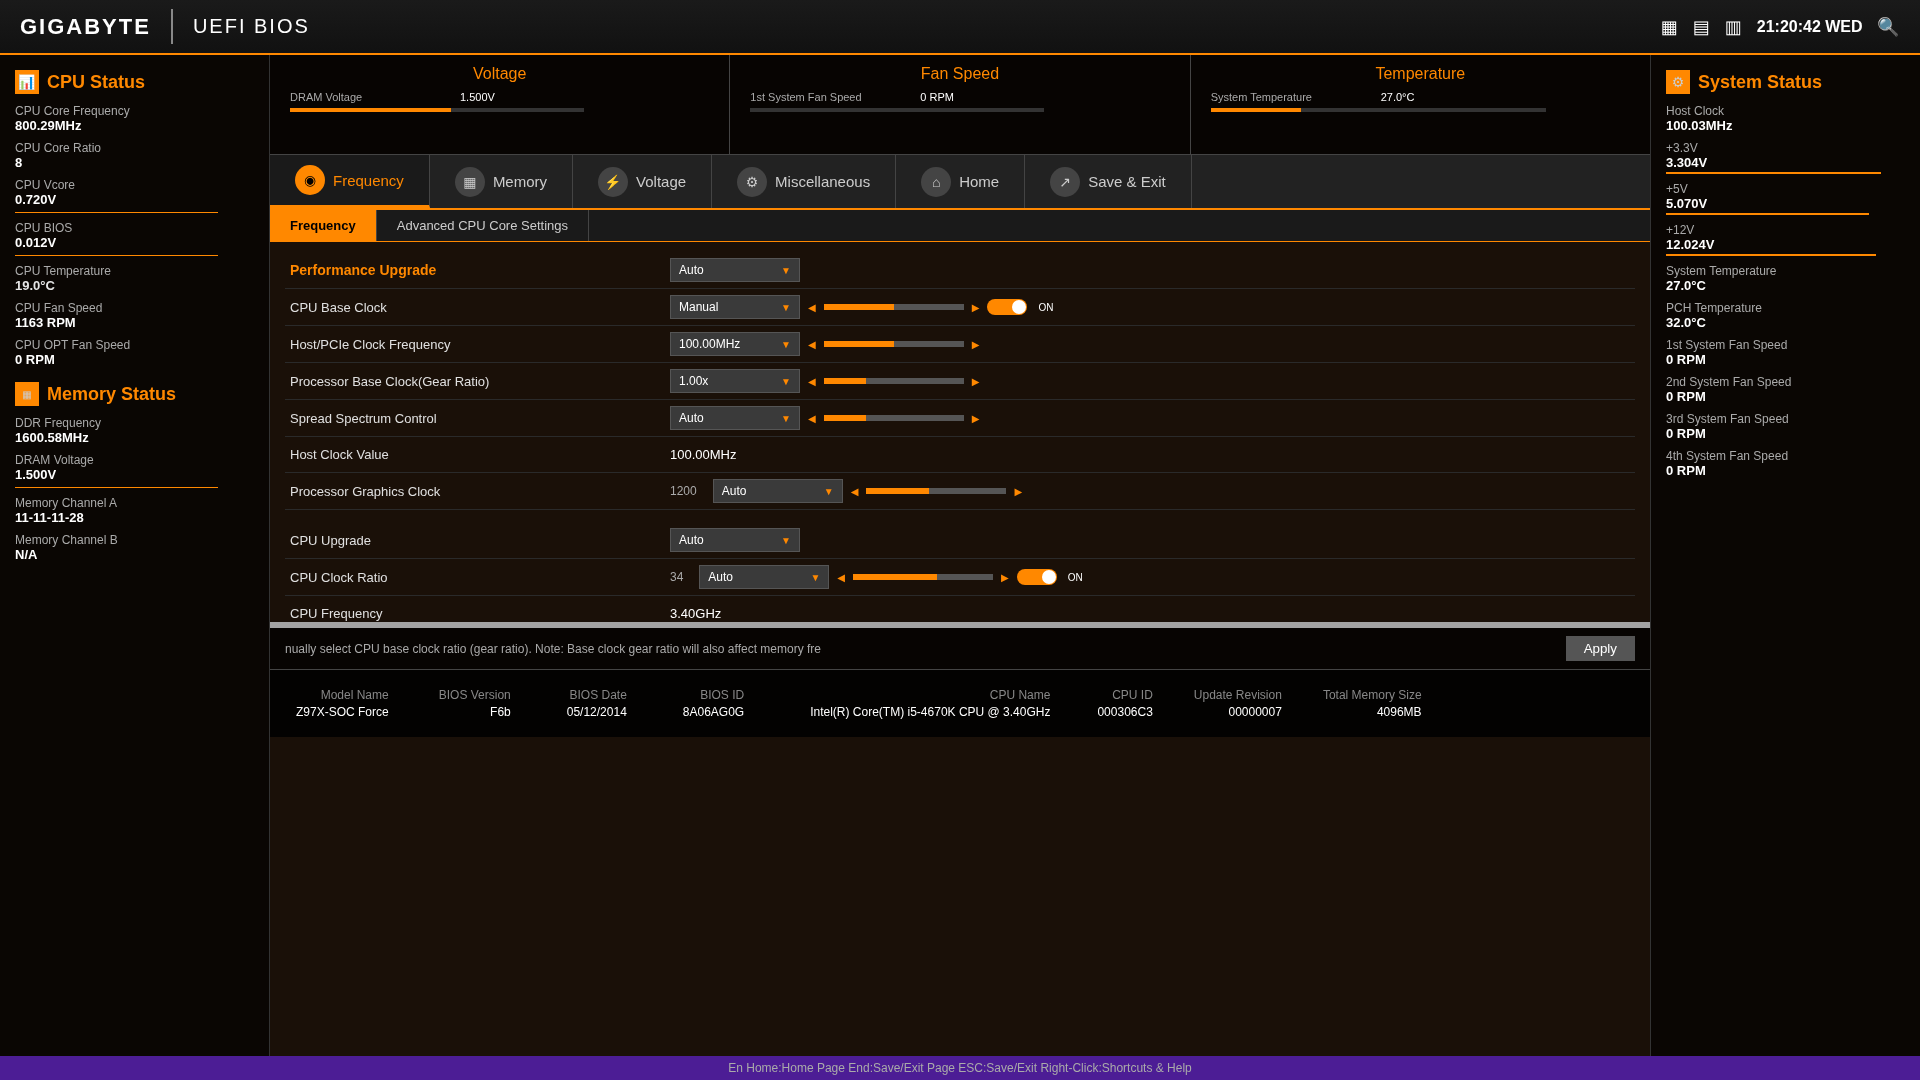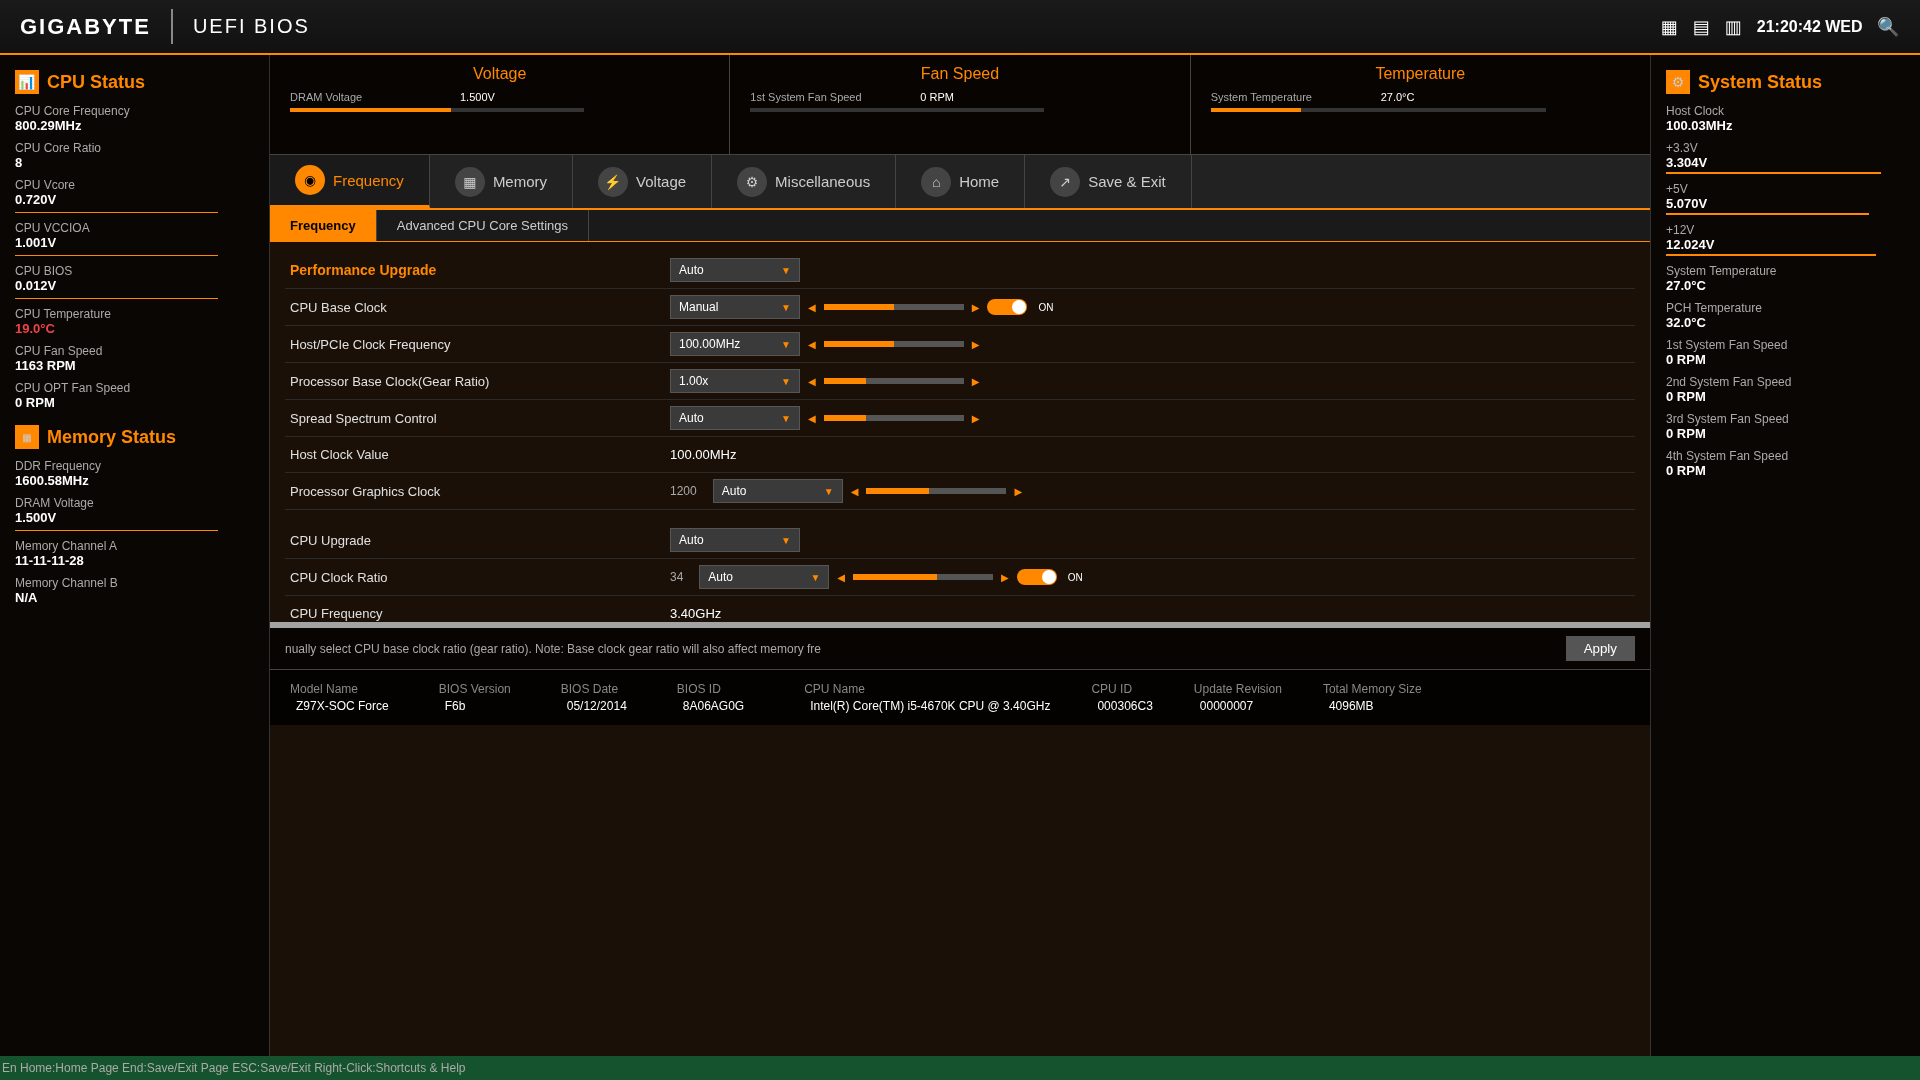--- a/index.html
+++ b/index.html
@@ -294,49 +294,51 @@
     }
     .value-number {
       color: #aaa;
       font-size: 12px;
       margin-right: 8px;
     }
 
     
     .sysinfo-bar {
       background: rgba(0,0,0,0.85);
-      padding: 12px 20px;
+      padding: 18px 20px;
       display: flex;
       gap: 60px;
       border-top: 1px solid #444;
       font-size: 12px;
+      text-align: right;
     }
     .sysinfo-item { display: flex; flex-direction: column; gap: 3px; }
     .sysinfo-label { color: #888; }
     .sysinfo-value { color: #fff; margin-left: 6px; }
 
     
     .right-sidebar {
       width: 270px;
       background: rgba(0,0,0,0.6);
       padding: 15px;
       border-left: 1px solid #333;
       overflow: hidden;
     }
 
     
     .kb-bar {
       position: absolute;
       bottom: 0;
       left: 0;
       right: 0;
-      background: #14532d;
+      background: #4c1d95;
       padding: 5px 2px;
       color: #aaa;
       font-size: 12px;
+      text-align: center;
     }
 
     .divider-line {
       height: 1px;
       background: #f80;
       margin: 5px 0;
       width: 85%;
     }
   </style>
 </head>
@@ -378,32 +380,27 @@
     <div class="status-label">CPU Core Ratio</div>
     <div class="status-value" style="">8</div>
 
   </div>
         <div class="status-item">
     <div class="status-label">CPU Vcore</div>
     <div class="status-value" style="">0.720V</div>
     <div class="divider-line"></div>
   </div>
         <div class="status-item">
-    <div class="status-label">CPU VCCIOA</div>
-    <div class="status-value" style="">1.001V</div>
-    <div class="divider-line"></div>
-  </div>
-        <div class="status-item">
     <div class="status-label">CPU BIOS</div>
     <div class="status-value" style="">0.012V</div>
     <div class="divider-line"></div>
   </div>
         <div class="status-item">
     <div class="status-label">CPU Temperature</div>
-    <div class="status-value" style="color:#ef4444;">19.0°C</div>
+    <div class="status-value" style="color:#e5e5e5;">19.0°C</div>
 
   </div>
         <div class="status-item">
     <div class="status-label">CPU Fan Speed</div>
     <div class="status-value" style="">1163 RPM</div>
 
   </div>
         <div class="status-item">
     <div class="status-label">CPU OPT Fan Speed</div>
     <div class="status-value" style="">0 RPM</div>

